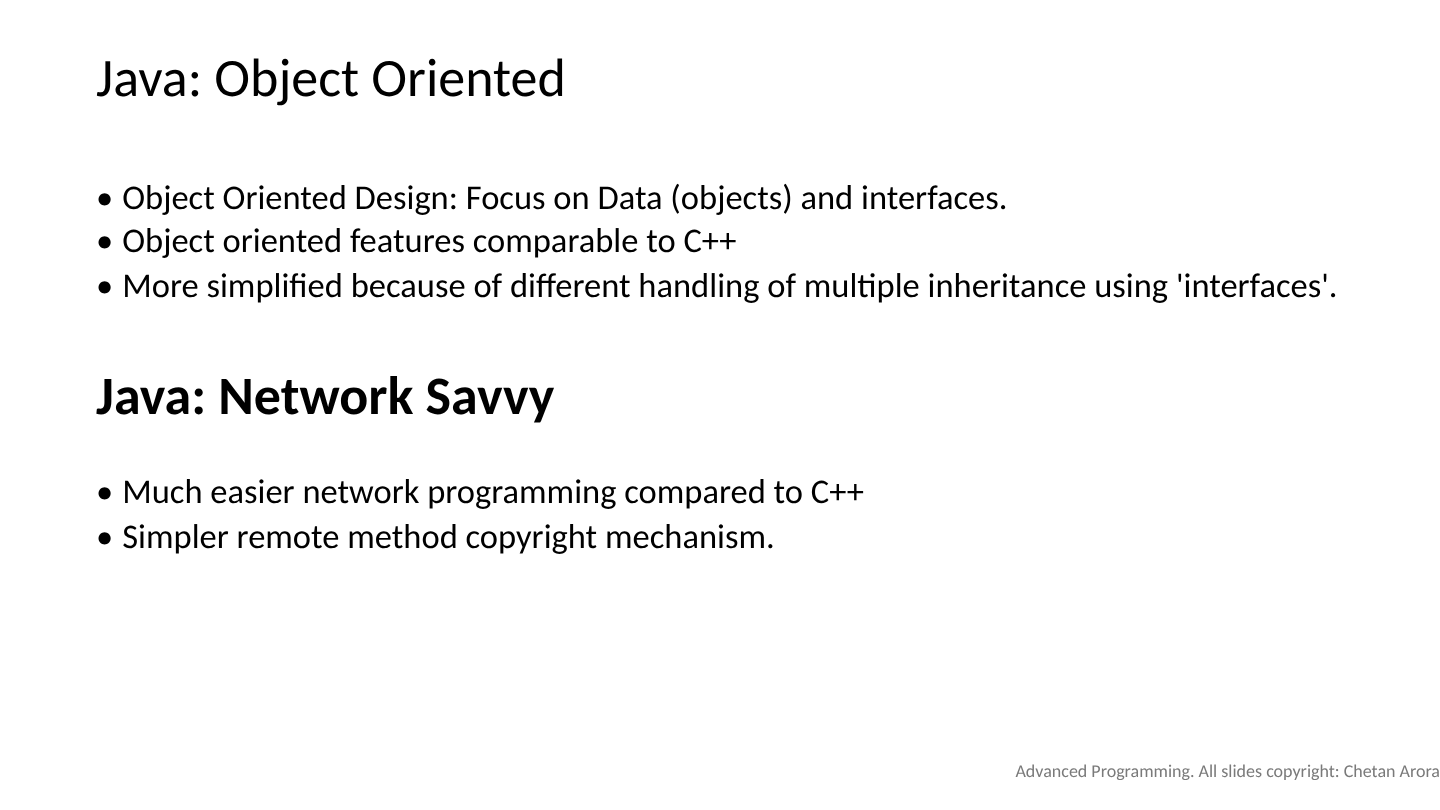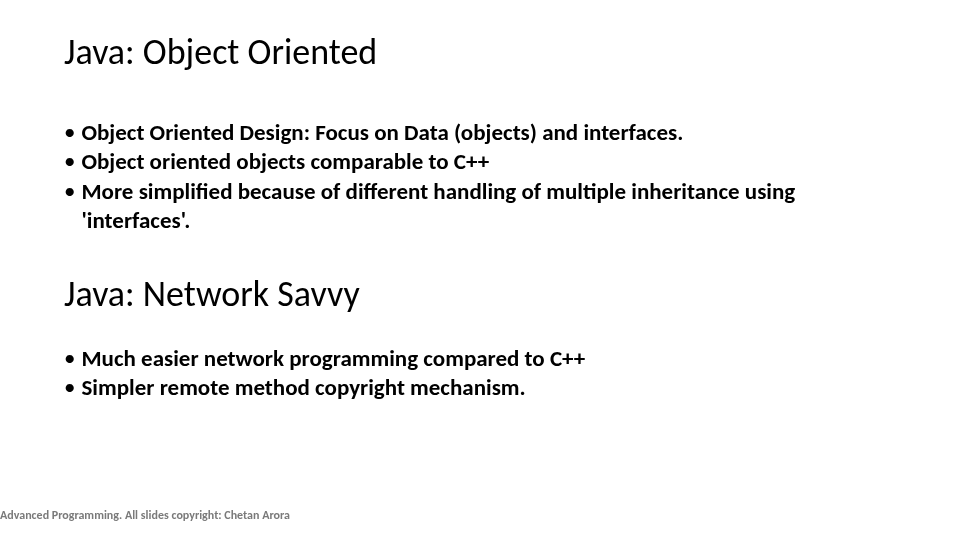--- a/index.html
+++ b/index.html
@@ -17,67 +17,66 @@
       position: relative;
     }
     .heading {
       font-size: 36px;
       font-weight: 400;
       margin-bottom: 44px;
       letter-spacing: 0px;
     }
     .heading2 {
       font-size: 36px;
-      font-weight: 400;
+      font-weight: 700;
       margin-top: 36px;
       margin-bottom: 28px;
       letter-spacing: 0px;
     }
     .bullet-list {
       margin-bottom: 8px;
     }
     .bullet-item {
       display: flex;
       align-items: flex-start;
       font-size: 23px;
       line-height: 1.28;
       font-weight: 400;
     }
     .bullet-marker {
       margin-right: 6px;
       flex-shrink: 0;
     }
     .bullet-text {
       flex: 1;
-      font-weight: bold;
     }
     .footer {
       position: absolute;
       bottom: 18px;
       left: 0;
       right: 0;
-      text-align: left;
+      text-align: right;
       font-size: 12px;
       color: #7a7a7a;
-      font-weight: 700;
+      font-weight: 400;
     }
   </style>
 </head>
 <body>
 
 <h1 class="heading">Java: Object Oriented</h1>
 
 <div class="bullet-list">
   <div class="bullet-item">
     <span class="bullet-marker">•</span>
     <span class="bullet-text">Object Oriented Design: Focus on Data (objects) and interfaces.</span>
   </div>
   <div class="bullet-item">
     <span class="bullet-marker">•</span>
-    <span class="bullet-text">Object oriented objects comparable to C++</span>
+    <span class="bullet-text">Object oriented features comparable to C++</span>
   </div>
   <div class="bullet-item">
     <span class="bullet-marker">•</span>
     <span class="bullet-text">More simplified because of different handling of multiple inheritance using 'interfaces'.</span>
   </div>
 </div>
 
 <h1 class="heading2">Java: Network Savvy</h1>
 
 <div class="bullet-list">

